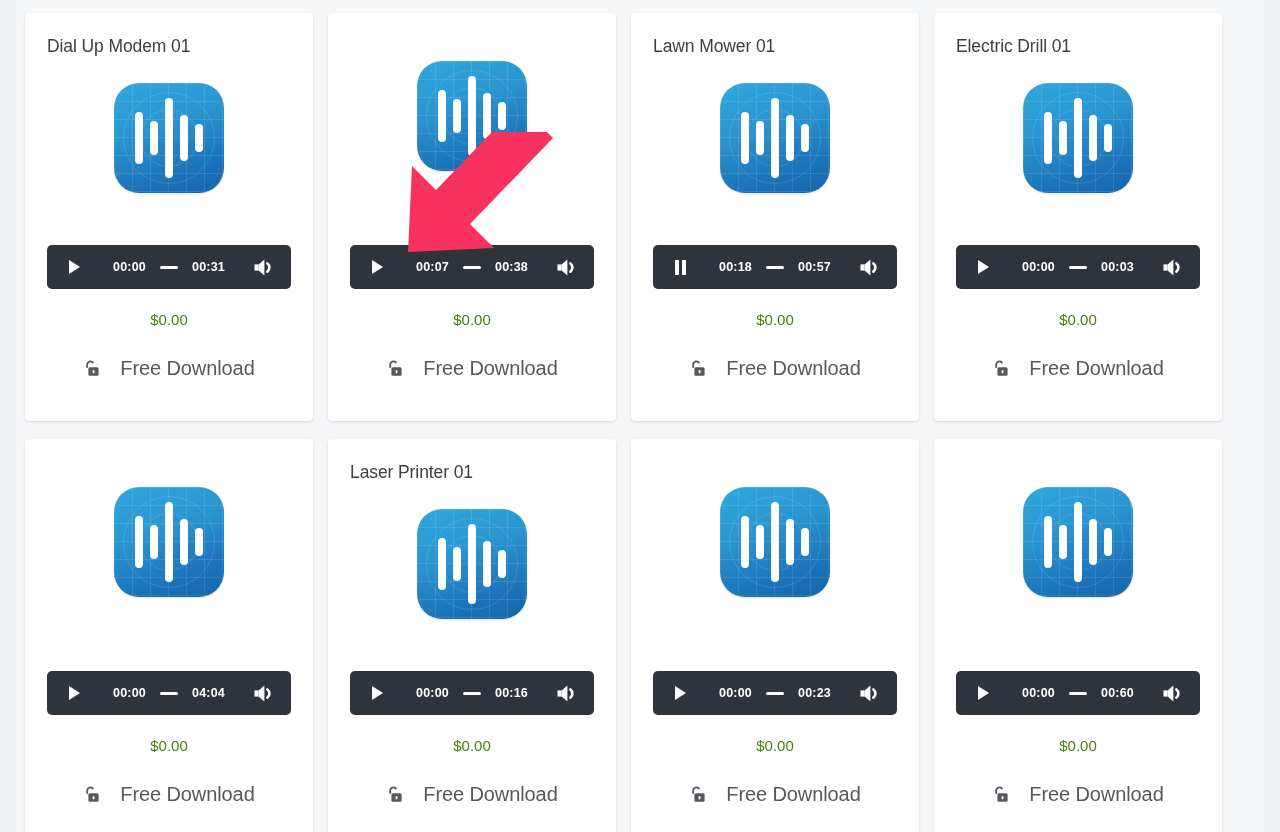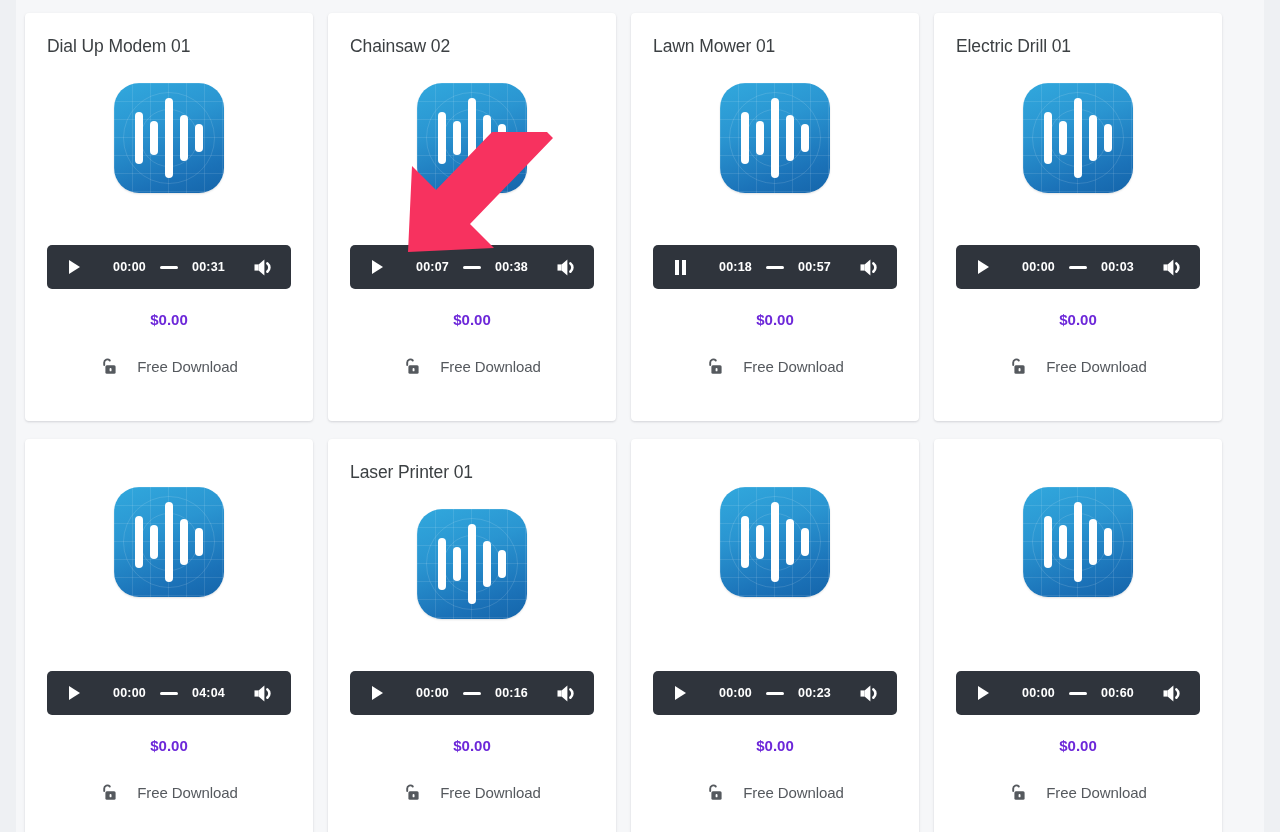--- a/index.html
+++ b/index.html
@@ -186,38 +186,38 @@
     cursor: pointer;
   }
 
   .price-row {
     position: absolute;
     left: 22px;
     right: 22px;
     top: 298px;
     text-align: center;
     font-size: 15px;
-    font-weight: 700;
-    color: #6d28d9;
+    font-weight: 400;
+    color: #4d7c0f;
   }
 
   .download-row {
     position: absolute;
     left: 22px;
     right: 22px;
     top: 344px;
     display: flex;
     align-items: center;
     justify-content: center;
     gap: 20px;
     cursor: pointer;
   }
   .lock-icon { flex: 0 0 auto; display: block; }
   .download-label {
-    font-size: 15px;
+    font-size: 20px;
     color: #55595e;
     letter-spacing: -0.1px;
   }
 
   .cursor-arrow {
     position: absolute;
     left: 398px;
     top: 132px;
     width: 160px;
     height: 126px;
@@ -268,21 +268,20 @@
           <div class="download-row">
             <svg class="lock-icon" width="17" height="19" viewBox="0 0 17 19" xmlns="http://www.w3.org/2000/svg">
               <path d="M4.2 8.1 V5.6 a3.2 3.2 0 0 1 5.6 -2.1" fill="none" stroke="#55595e" stroke-width="1.9" stroke-linecap="round"></path>
               <rect x="5.4" y="8.2" width="10.2" height="8.6" rx="1.5" fill="#55595e"></rect>
               <rect x="9.6" y="11.0" width="1.9" height="3.3" rx="0.9" fill="#ffffff"></rect>
             </svg>
             <span class="download-label">Free Download</span>
           </div>
         </div>
         <div class="product-card">
-          <div class="card-title">Chainsaw 02</div>
           <div class="artwork-wrap">
             <div class="album-icon">
               <div class="grid-lines"></div>
               <div class="radar-a"></div>
               <div class="radar-b"></div>
               <div class="bars">
                 <span></span>
                 <span></span>
                 <span></span>
                 <span></span>

